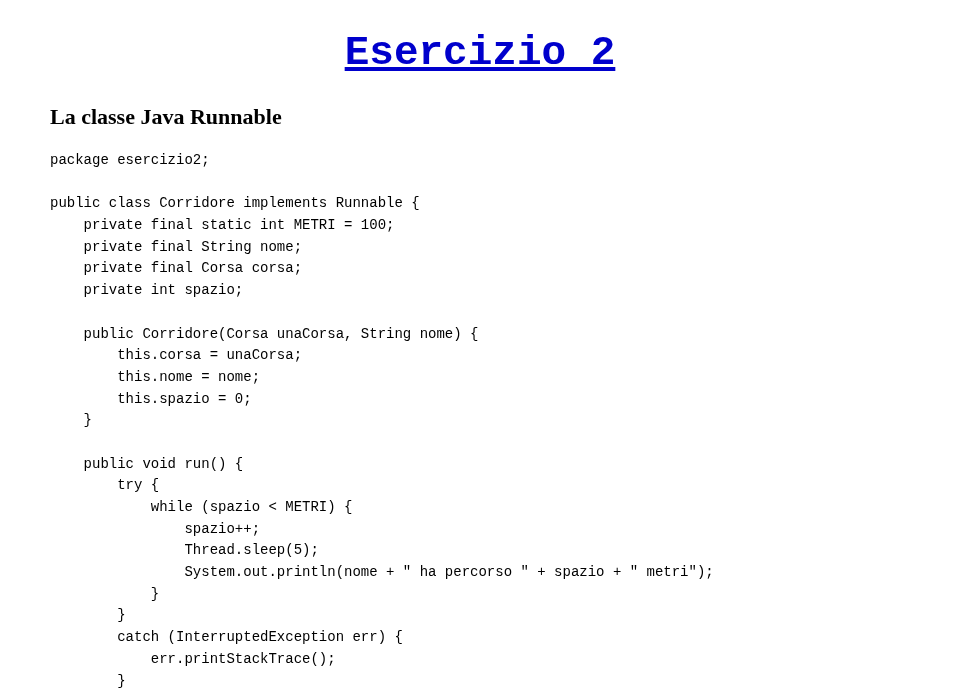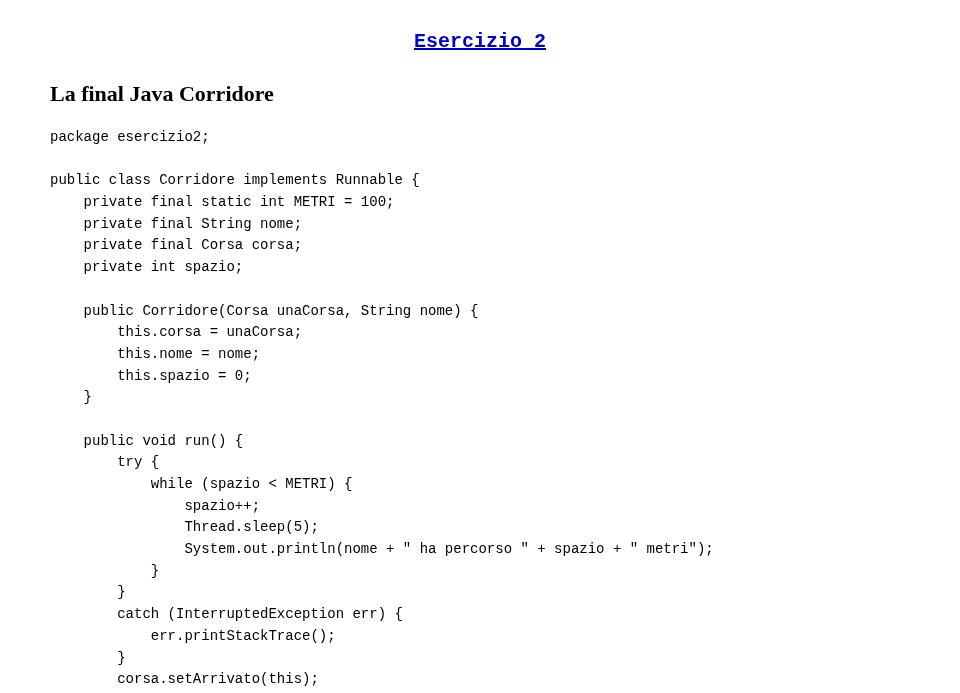--- a/index.html
+++ b/index.html
@@ -23,21 +23,21 @@
       padding: 30px 50px 40px 50px;
       position: relative;
     }
 
     .page-title {
       text-align: center;
       margin-bottom: 28px;
     }
 
     .page-title a {
-      font-size: 20px;
+      font-size: 41px;
       font-weight: bold;
       color: #0000cc;
       text-decoration: underline;
       font-family: 'Courier New', Courier, monospace;
     }
 
     .section-title {
       font-size: 22px;
       font-weight: bold;
       color: #000000;
@@ -55,21 +55,21 @@
   </style>
 </head>
 <body>
 
 <div class="page">
 
   <div class="page-title">
     <a href="#">Esercizio 2</a>
   </div>
 
-  <div class="section-title">La final Java Corridore</div>
+  <div class="section-title">La classe Java Runnable</div>
 
   <div class="code-block">package esercizio2;
 
 public class Corridore implements Runnable {
     private final static int METRI = 100;
     private final String nome;
     private final Corsa corsa;
     private int spazio;
 
     public Corridore(Corsa unaCorsa, String nome) {

